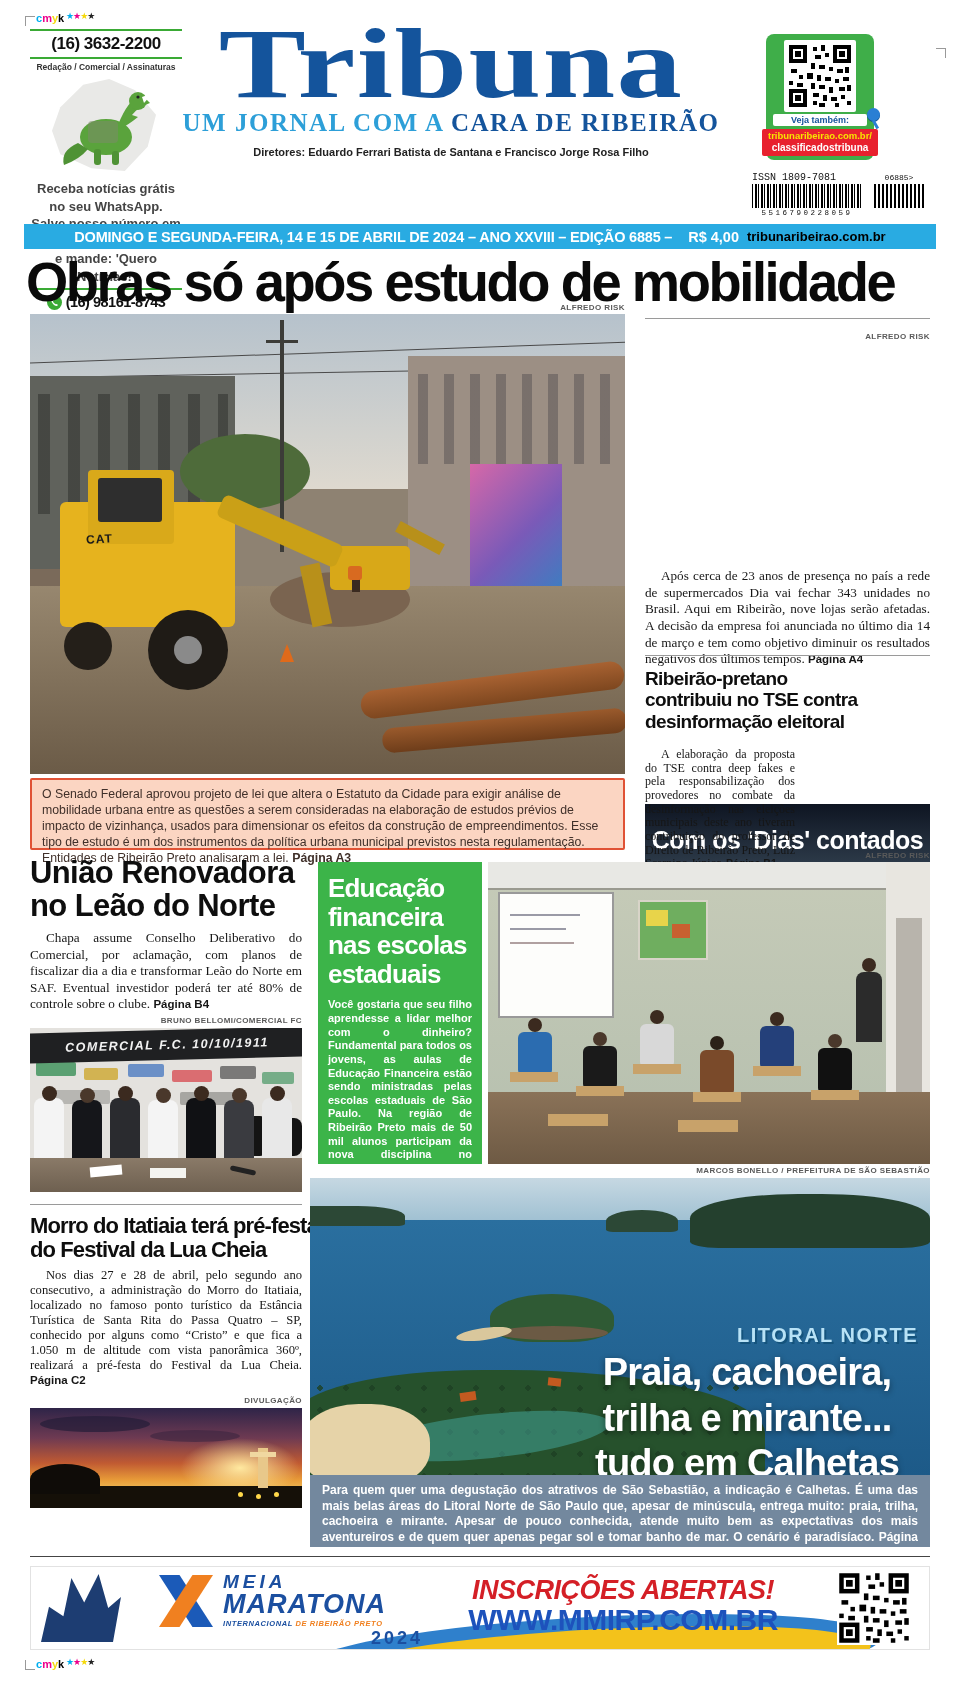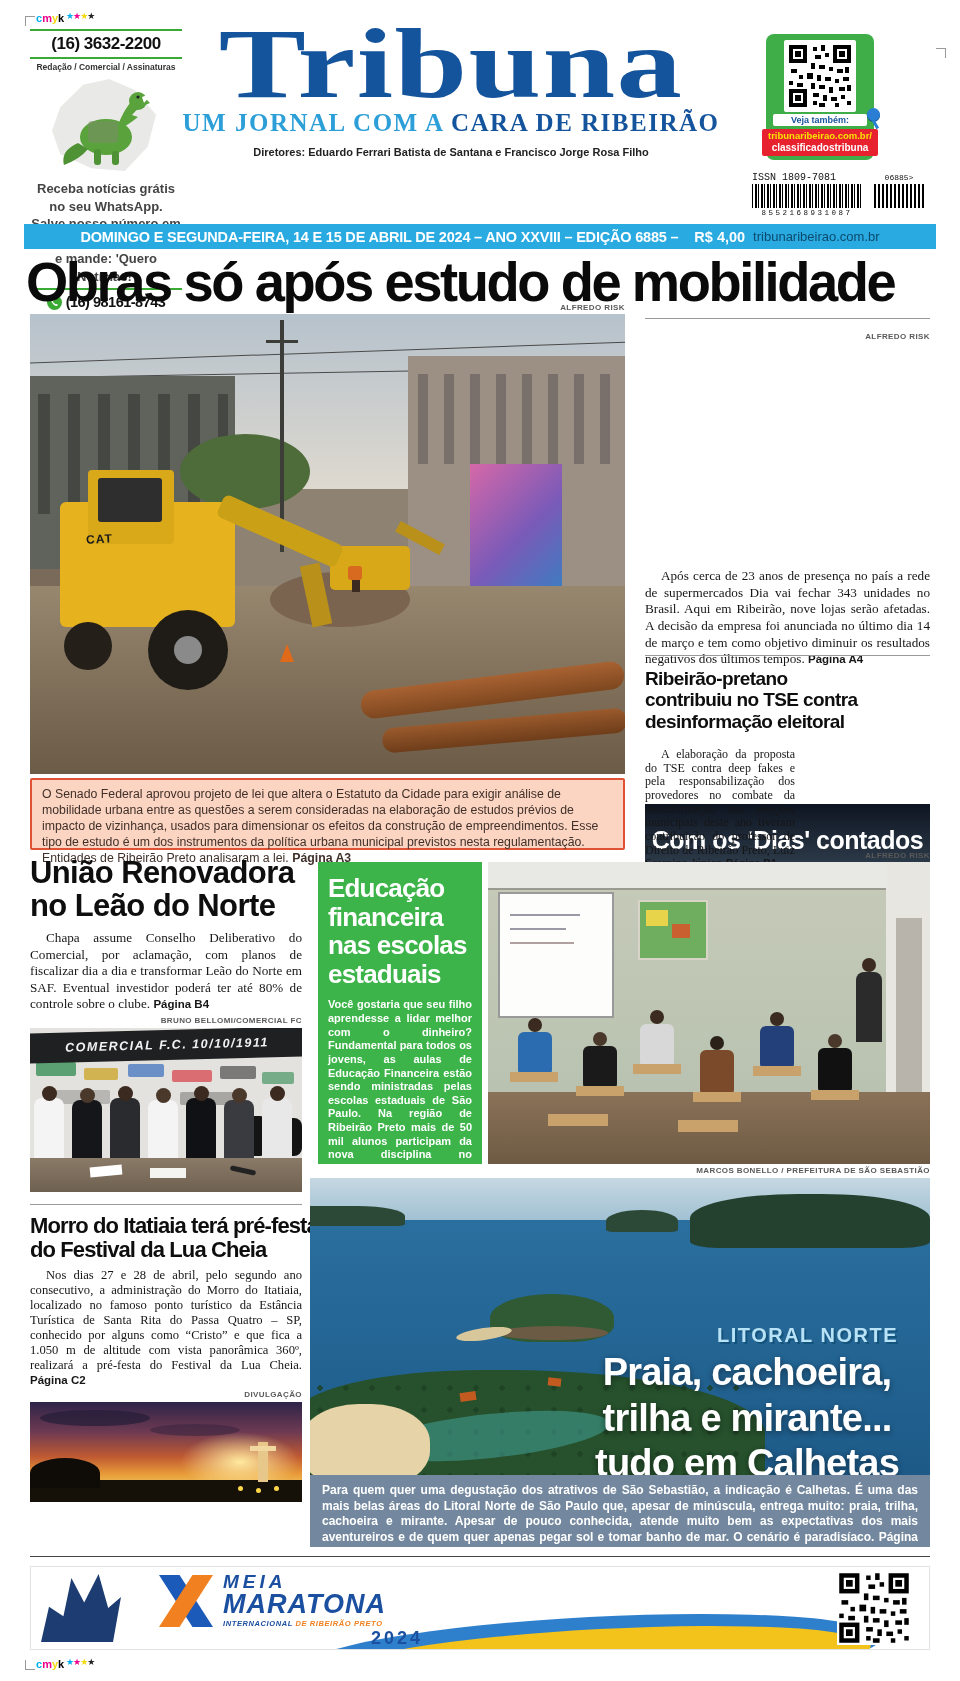--- a/index.html
+++ b/index.html
@@ -136,26 +136,26 @@
       <div style="color:#fff;font-weight:bold;font-size:10px;">classificadostribuna</div>
     </div>
     <div class="abs" style="right:-6px;top:74px;width:13px;height:13px;background:#2a7fd4;border-radius:50%;box-shadow:0 1px 0 #11508d;"></div>
     <div class="abs" style="right:-3px;top:86px;width:3px;height:9px;background:#2a7fd4;transform:rotate(-30deg);"></div>
   </div>
 
   <div class="abs" style="left:752px;top:172px;font-family:'Liberation Mono',monospace;font-size:10px;color:#111;">ISSN 1809-7081</div>
   <div class="abs" style="left:874px;top:173px;width:50px;text-align:center;font-family:'Liberation Mono',monospace;font-size:8px;">06885&gt;</div>
   <div class="abs" style="left:752px;top:184px;width:110px;height:24px;background:repeating-linear-gradient(90deg,#000 0 1px,#fff 1px 3px,#000 3px 5px,#fff 5px 6px);"></div>
   <div class="abs" style="left:874px;top:184px;width:50px;height:24px;background:repeating-linear-gradient(90deg,#000 0 2px,#fff 2px 4px);"></div>
-  <div class="abs" style="left:752px;top:209px;width:110px;text-align:center;font-family:'Liberation Mono',monospace;font-size:7.5px;letter-spacing:2.5px;">8552168931087</div>
+  <div class="abs" style="left:752px;top:209px;width:110px;text-align:center;font-family:'Liberation Mono',monospace;font-size:7.5px;letter-spacing:2.5px;">5516790228059</div>
 
   <div class="abs" style="left:24px;top:224px;width:912px;height:25px;background:#29abe2;display:flex;align-items:center;justify-content:center;gap:8px;">
     <span style="color:#fff;font-weight:bold;font-size:14.5px;letter-spacing:-.2px;">DOMINGO E SEGUNDA-FEIRA, 14 E 15 DE ABRIL DE 2024 – ANO XXVIII – EDIÇÃO 6885 –</span>
     <span style="color:#fff;font-weight:bold;font-size:14.5px;margin-left:8px;">R$ 4,00</span>
-    <span style="color:#0c4a6e;font-weight:normal;font-size:13px;">tribunaribeirao.com.br</span>
+    <span style="color:#000000;font-weight:bold;font-size:13px;">tribunaribeirao.com.br</span>
   </div>
 
   <div class="abs nwrap" style="left:26px;top:249px;font-size:56px;font-weight:bold;letter-spacing:-2.5px;color:#0a0a0a;transform:scaleX(.97);transform-origin:left;">Obras só após estudo de mobilidade</div>
 
   <div class="abs credit" style="left:30px;top:303px;width:595px;">ALFREDO RISK</div>
   <div class="abs photo" style="left:30px;top:314px;width:595px;height:460px;background:#8e8272;">
     <div class="abs" style="left:0;top:0;width:595px;height:175px;background:linear-gradient(180deg,#b6c2cc,#ded9cf);"></div>
     <div class="abs" style="left:-20px;top:38px;width:640px;height:1px;background:#4a4a4a;transform:rotate(-2deg);"></div>
     <div class="abs" style="left:-20px;top:58px;width:640px;height:1px;background:#4a4a4a;transform:rotate(-1deg);"></div>
     <div class="abs" style="left:0;top:62px;width:205px;height:215px;background:#60625c;"></div>
@@ -277,21 +277,21 @@
       <div class="abs" style="left:200px;top:140px;width:26px;height:5px;background:#222;border-radius:3px;transform:rotate(12deg);"></div>
     </div>
     <div class="divider" style="margin-top:12px;border-color:#9a9a9a;"></div>
     <div class="h2" style="font-size:22px;letter-spacing:-.9px;margin-top:9px;">
       <div class="nwrap">Morro do Itatiaia terá pré-festa</div>
       <div class="nwrap">do Festival da Lua Cheia</div>
     </div>
     <div class="bodytext" style="margin-top:6px;font-size:12.6px;line-height:1.2;">
       <span>Nos dias 27 e 28 de abril, pelo segundo ano consecutivo, a administração do Morro do Itatiaia, localizado no famoso ponto turístico da Estância Turística de Santa Rita do Passa Quatro – SP, conhecido por alguns como “Cristo” e que fica a 1.050 m de altitude com vista panorâmica 360º, realizará a pré-festa do Festival da Lua Cheia. </span><span class="pageref">Página C2</span>
     </div>
-    <div class="credit" style="margin-top:2px;">DIVULGAÇÃO</div>
+    <div class="credit" style="margin-top:8px;">DIVULGAÇÃO</div>
     <div class="photo" style="margin-top:3px;width:272px;height:100px;">
       <div class="abs" style="left:0;top:0;width:272px;height:100px;background:linear-gradient(180deg,#2e2448 0%,#6e3a52 30%,#c05a32 55%,#e89b38 72%,#f2cf6a 88%);"></div>
       <div class="abs" style="left:150px;top:30px;width:120px;height:60px;background:radial-gradient(ellipse at center,#ffe9a0 0%,rgba(255,233,160,0) 70%);"></div>
       <div class="abs" style="left:10px;top:8px;width:110px;height:16px;background:#241c38;opacity:.7;border-radius:50%;"></div>
       <div class="abs" style="left:120px;top:22px;width:90px;height:12px;background:#3a2440;opacity:.6;border-radius:50%;"></div>
       <div class="abs" style="left:0;top:78px;width:272px;height:22px;background:#151008;"></div>
       <div class="abs" style="left:0;top:56px;width:70px;height:30px;background:#0f0c08;border-radius:50% 50% 0 0;"></div>
       <div class="abs" style="left:228px;top:40px;width:10px;height:40px;background:#e8c88a;"></div>
       <div class="abs" style="left:220px;top:44px;width:26px;height:5px;background:#f0d8a0;"></div>
       <div class="abs" style="left:208px;top:84px;width:5px;height:5px;background:#ffd84a;border-radius:50%;"></div>
@@ -360,21 +360,21 @@
       <div class="abs" style="left:0;top:28px;width:95px;height:20px;background:#2c4836;border-radius:0 50% 10% 0;"></div>
       <div class="abs" style="left:180px;top:116px;width:124px;height:48px;background:#2f5a34;border-radius:50% 50% 35% 35%;"></div>
       <div class="abs" style="left:188px;top:148px;width:110px;height:14px;background:#6b5a44;border-radius:50%;"></div>
       <div class="abs" style="left:146px;top:150px;width:56px;height:12px;background:#d9c79c;border-radius:50%;transform:rotate(-8deg);"></div>
       <div class="abs" style="left:-15px;top:192px;width:470px;height:115px;background:#26512c;border-radius:40% 55% 0 0;"></div>
       <div class="abs" style="left:0px;top:200px;width:430px;height:100px;background:radial-gradient(circle 6px at 10px 10px,#1d4023 45%,transparent 46%);background-size:26px 22px;opacity:.8;"></div>
       <div class="abs" style="left:60px;top:236px;width:240px;height:44px;background:#49b3ad;opacity:.45;border-radius:50%;transform:rotate(-6deg);"></div>
       <div class="abs" style="left:-10px;top:226px;width:130px;height:85px;background:#e6d3a8;border-radius:45%;"></div>
       <div class="abs" style="left:150px;top:214px;width:16px;height:9px;background:#c35a20;transform:rotate(-8deg);"></div>
       <div class="abs" style="left:238px;top:200px;width:13px;height:8px;background:#c35a20;transform:rotate(6deg);"></div>
-      <div class="abs nwrap" style="right:32px;top:146px;font-size:20px;font-weight:900;color:#b8e2f6;letter-spacing:1.5px;text-shadow:2px 2px 0 #14537c;text-align:right;">LITORAL NORTE</div>
+      <div class="abs nwrap" style="right:12px;top:146px;font-size:20px;font-weight:900;color:#b8e2f6;letter-spacing:1.5px;text-shadow:2px 2px 0 #14537c;text-align:right;">LITORAL NORTE</div>
       <div class="abs" style="right:18px;top:172px;width:330px;text-align:center;color:#fff;font-weight:bold;font-size:38px;letter-spacing:-.8px;line-height:1.2;text-shadow:0 2px 6px rgba(0,0,0,.45);">
         <div class="nwrap">Praia, cachoeira,</div>
         <div class="nwrap">trilha e mirante...</div>
         <div class="nwrap">tudo em Calhetas</div>
       </div>
     </div>
     <div style="width:620px;height:72px;background:#73889e;box-sizing:border-box;padding:8px 12px;color:#fff;font-weight:bold;font-size:12px;line-height:1.3;text-align:justify;">
       <span>Para quem quer uma degustação dos atrativos de São Sebastião, a indicação é Calhetas. É uma das mais belas áreas do Litoral Norte de São Paulo que, apesar de minúscula, entrega muito: praia, trilha, cachoeira e mirante. Apesar de pouco conhecida, atende muito bem as expectativas dos mais aventureiros e de quem quer apenas pegar sol e tomar banho de mar. O cenário é paradisíaco. </span><span>Página C1</span>
     </div>
   </div>
@@ -391,20 +391,24 @@
     </div>
     <div class="abs" style="left:192px;top:4px;width:200px;">
       <div style="font-size:19px;font-weight:900;font-style:italic;color:#1b4fa0;letter-spacing:4px;">MEIA</div>
       <div style="font-size:27px;font-weight:900;font-style:italic;color:#1b4fa0;letter-spacing:1px;margin-top:-4px;">MARATONA</div>
       <div style="font-size:7.5px;font-weight:bold;font-style:italic;margin-top:-1px;letter-spacing:.6px;">
         <span style="color:#1b4fa0;">INTERNACIONAL</span>
         <span style="color:#f08020;">DE RIBEIRÃO PRETO</span>
       </div>
       <div style="font-size:18px;font-weight:900;color:#1b4fa0;letter-spacing:3px;text-align:right;margin-top:0px;">2024</div>
     </div>
+    <div class="abs" style="left:392px;top:8px;width:400px;text-align: center;z-index:2;">
+      <div style="font-size:27px;font-weight:900;font-style:italic;color:#d41f26;letter-spacing:-.5px;">INSCRIÇÕES ABERTAS!</div>
+      <div style="font-size:30px;font-weight:900;color:#1d52bc;letter-spacing:-.5px;margin-top:-3px;">WWW.MMIRP.COM.BR</div>
+    </div>
     <div class="abs" style="left:806px;top:4px;z-index:2;">
       <svg class="qrsvg" width="74" height="74">
           <use href="#qrp" width="74" height="74"></use>
         </svg>
     </div>
   </div>
 
   <div class="abs" style="left:25px;top:1660px;width:9px;height:9px;border-left:1px solid #999;border-bottom:1px solid #999;"></div>
   <div class="abs" style="left:36px;top:1658px;font-size:11px;font-weight:bold;">
     <span style="color:#00aeef">c</span><span style="color:#ec008c">m</span><span style="color:#f5d90a">y</span><span style="color:#000">k</span>

